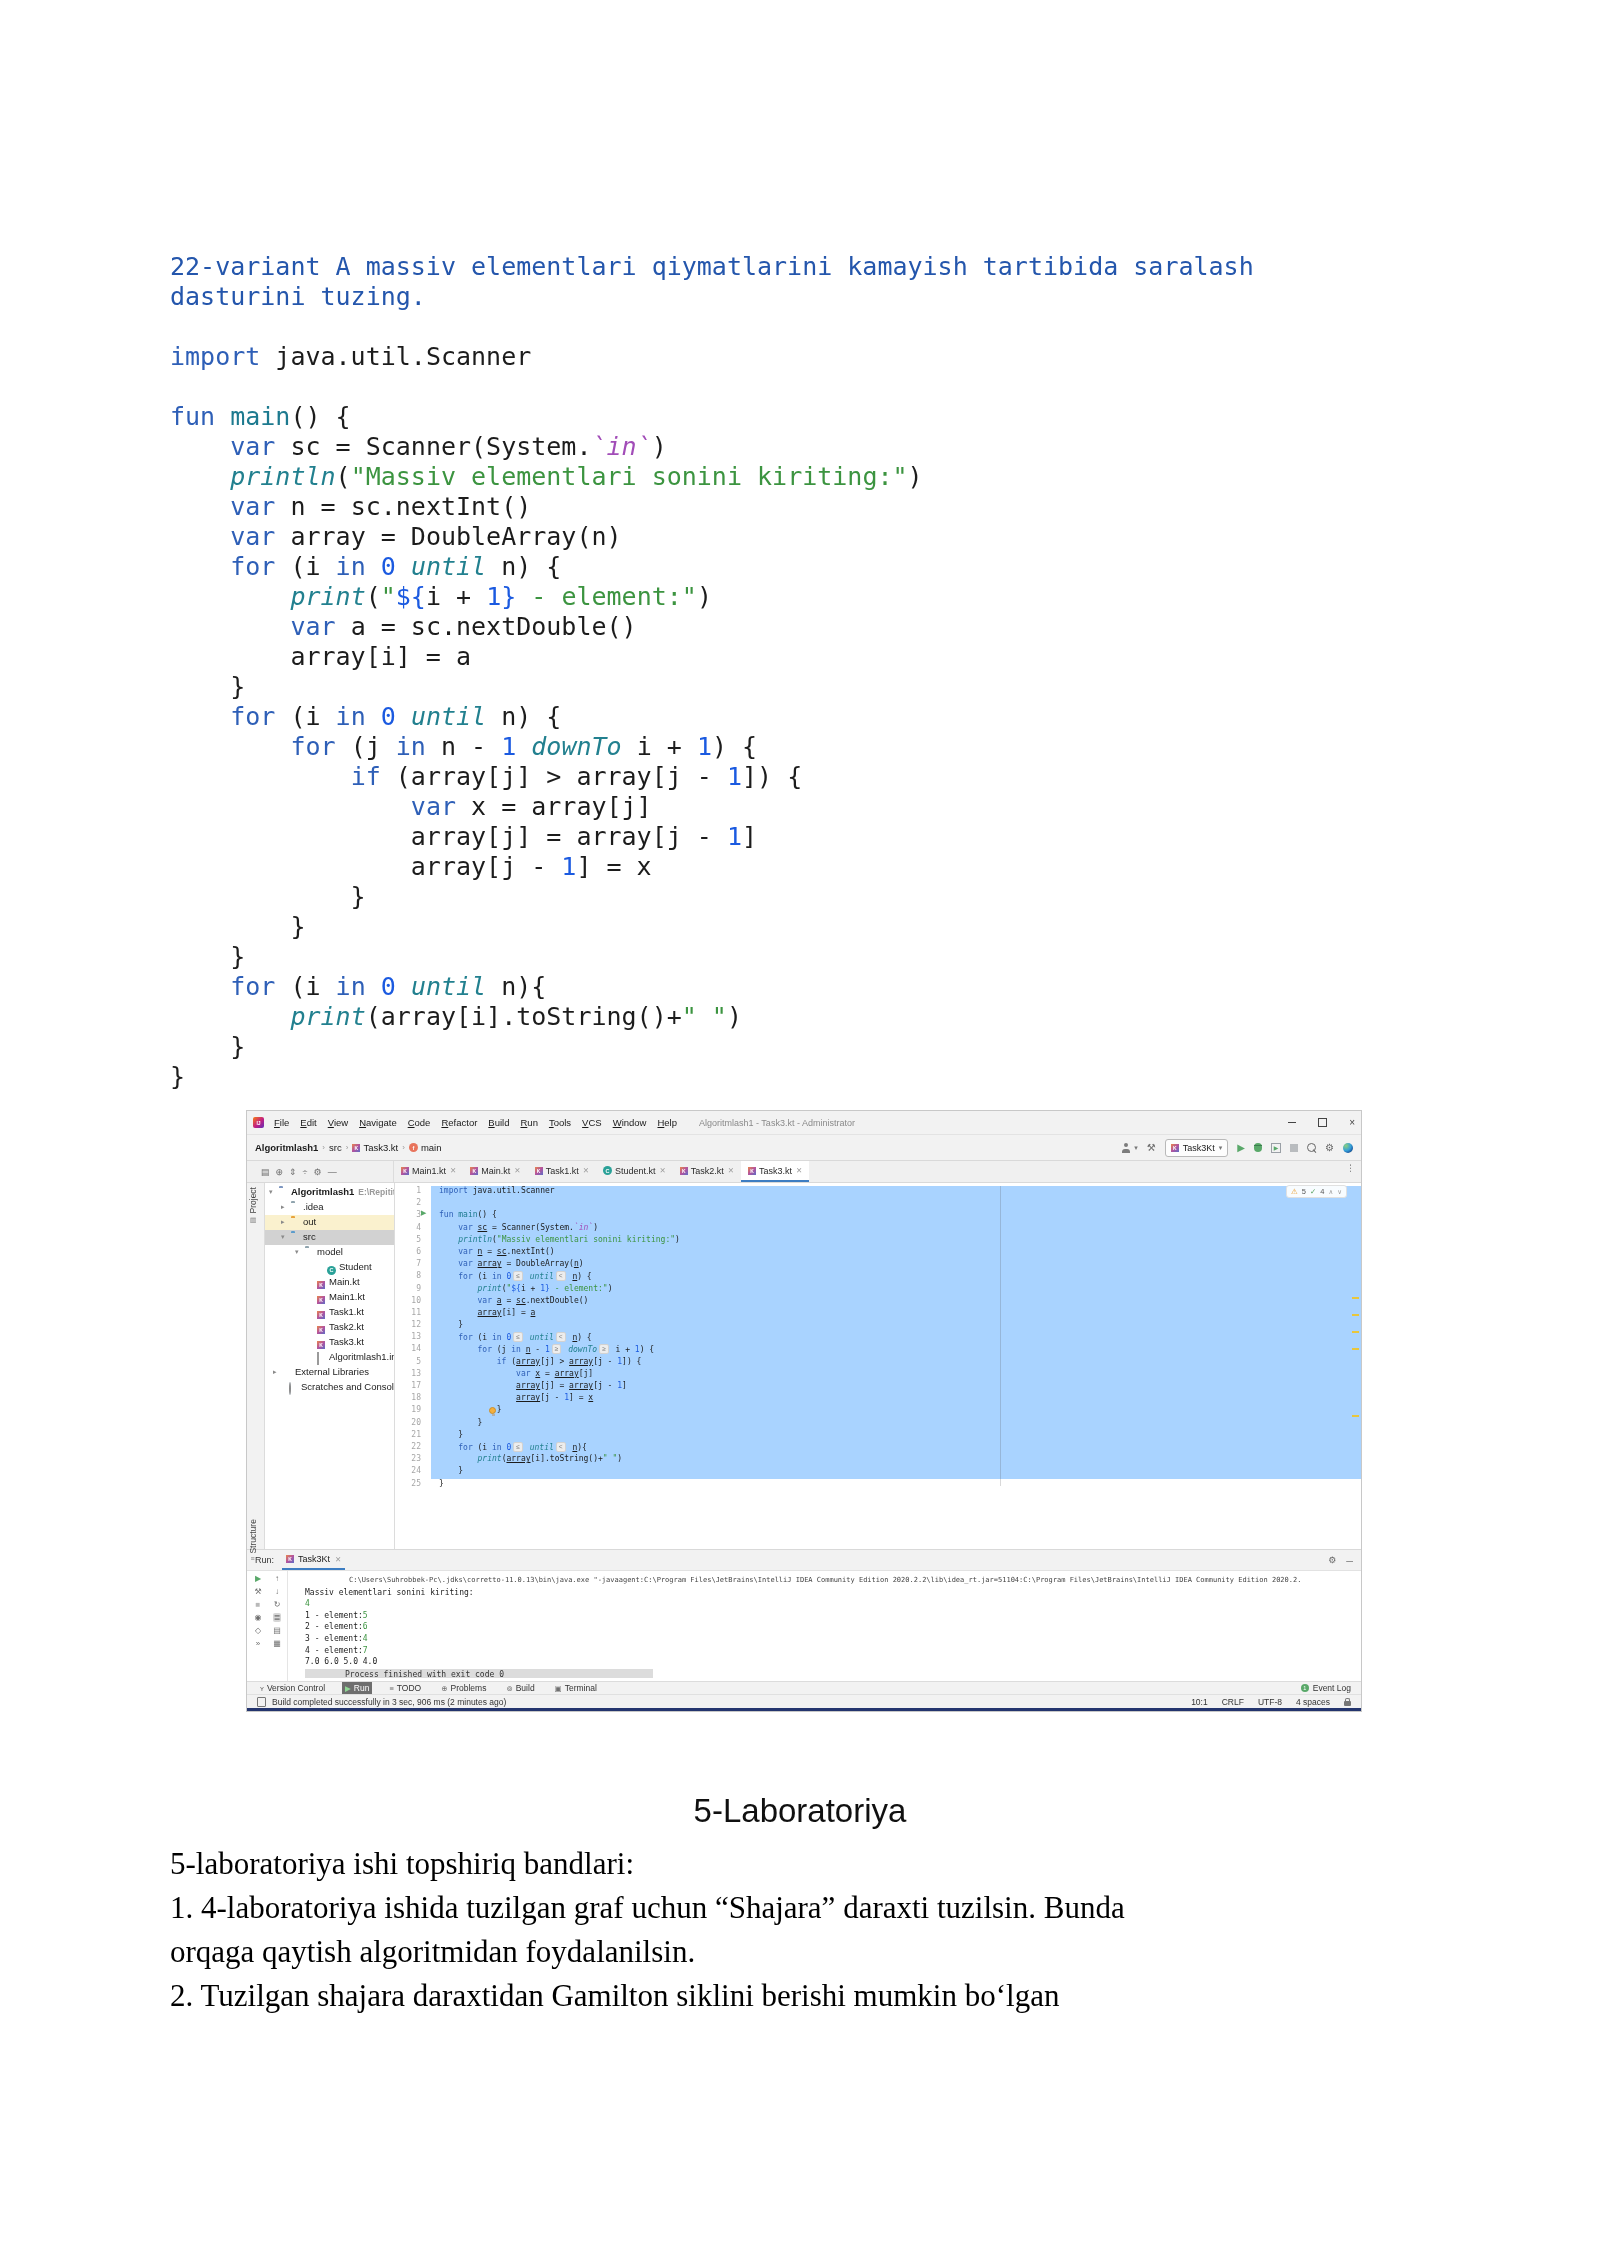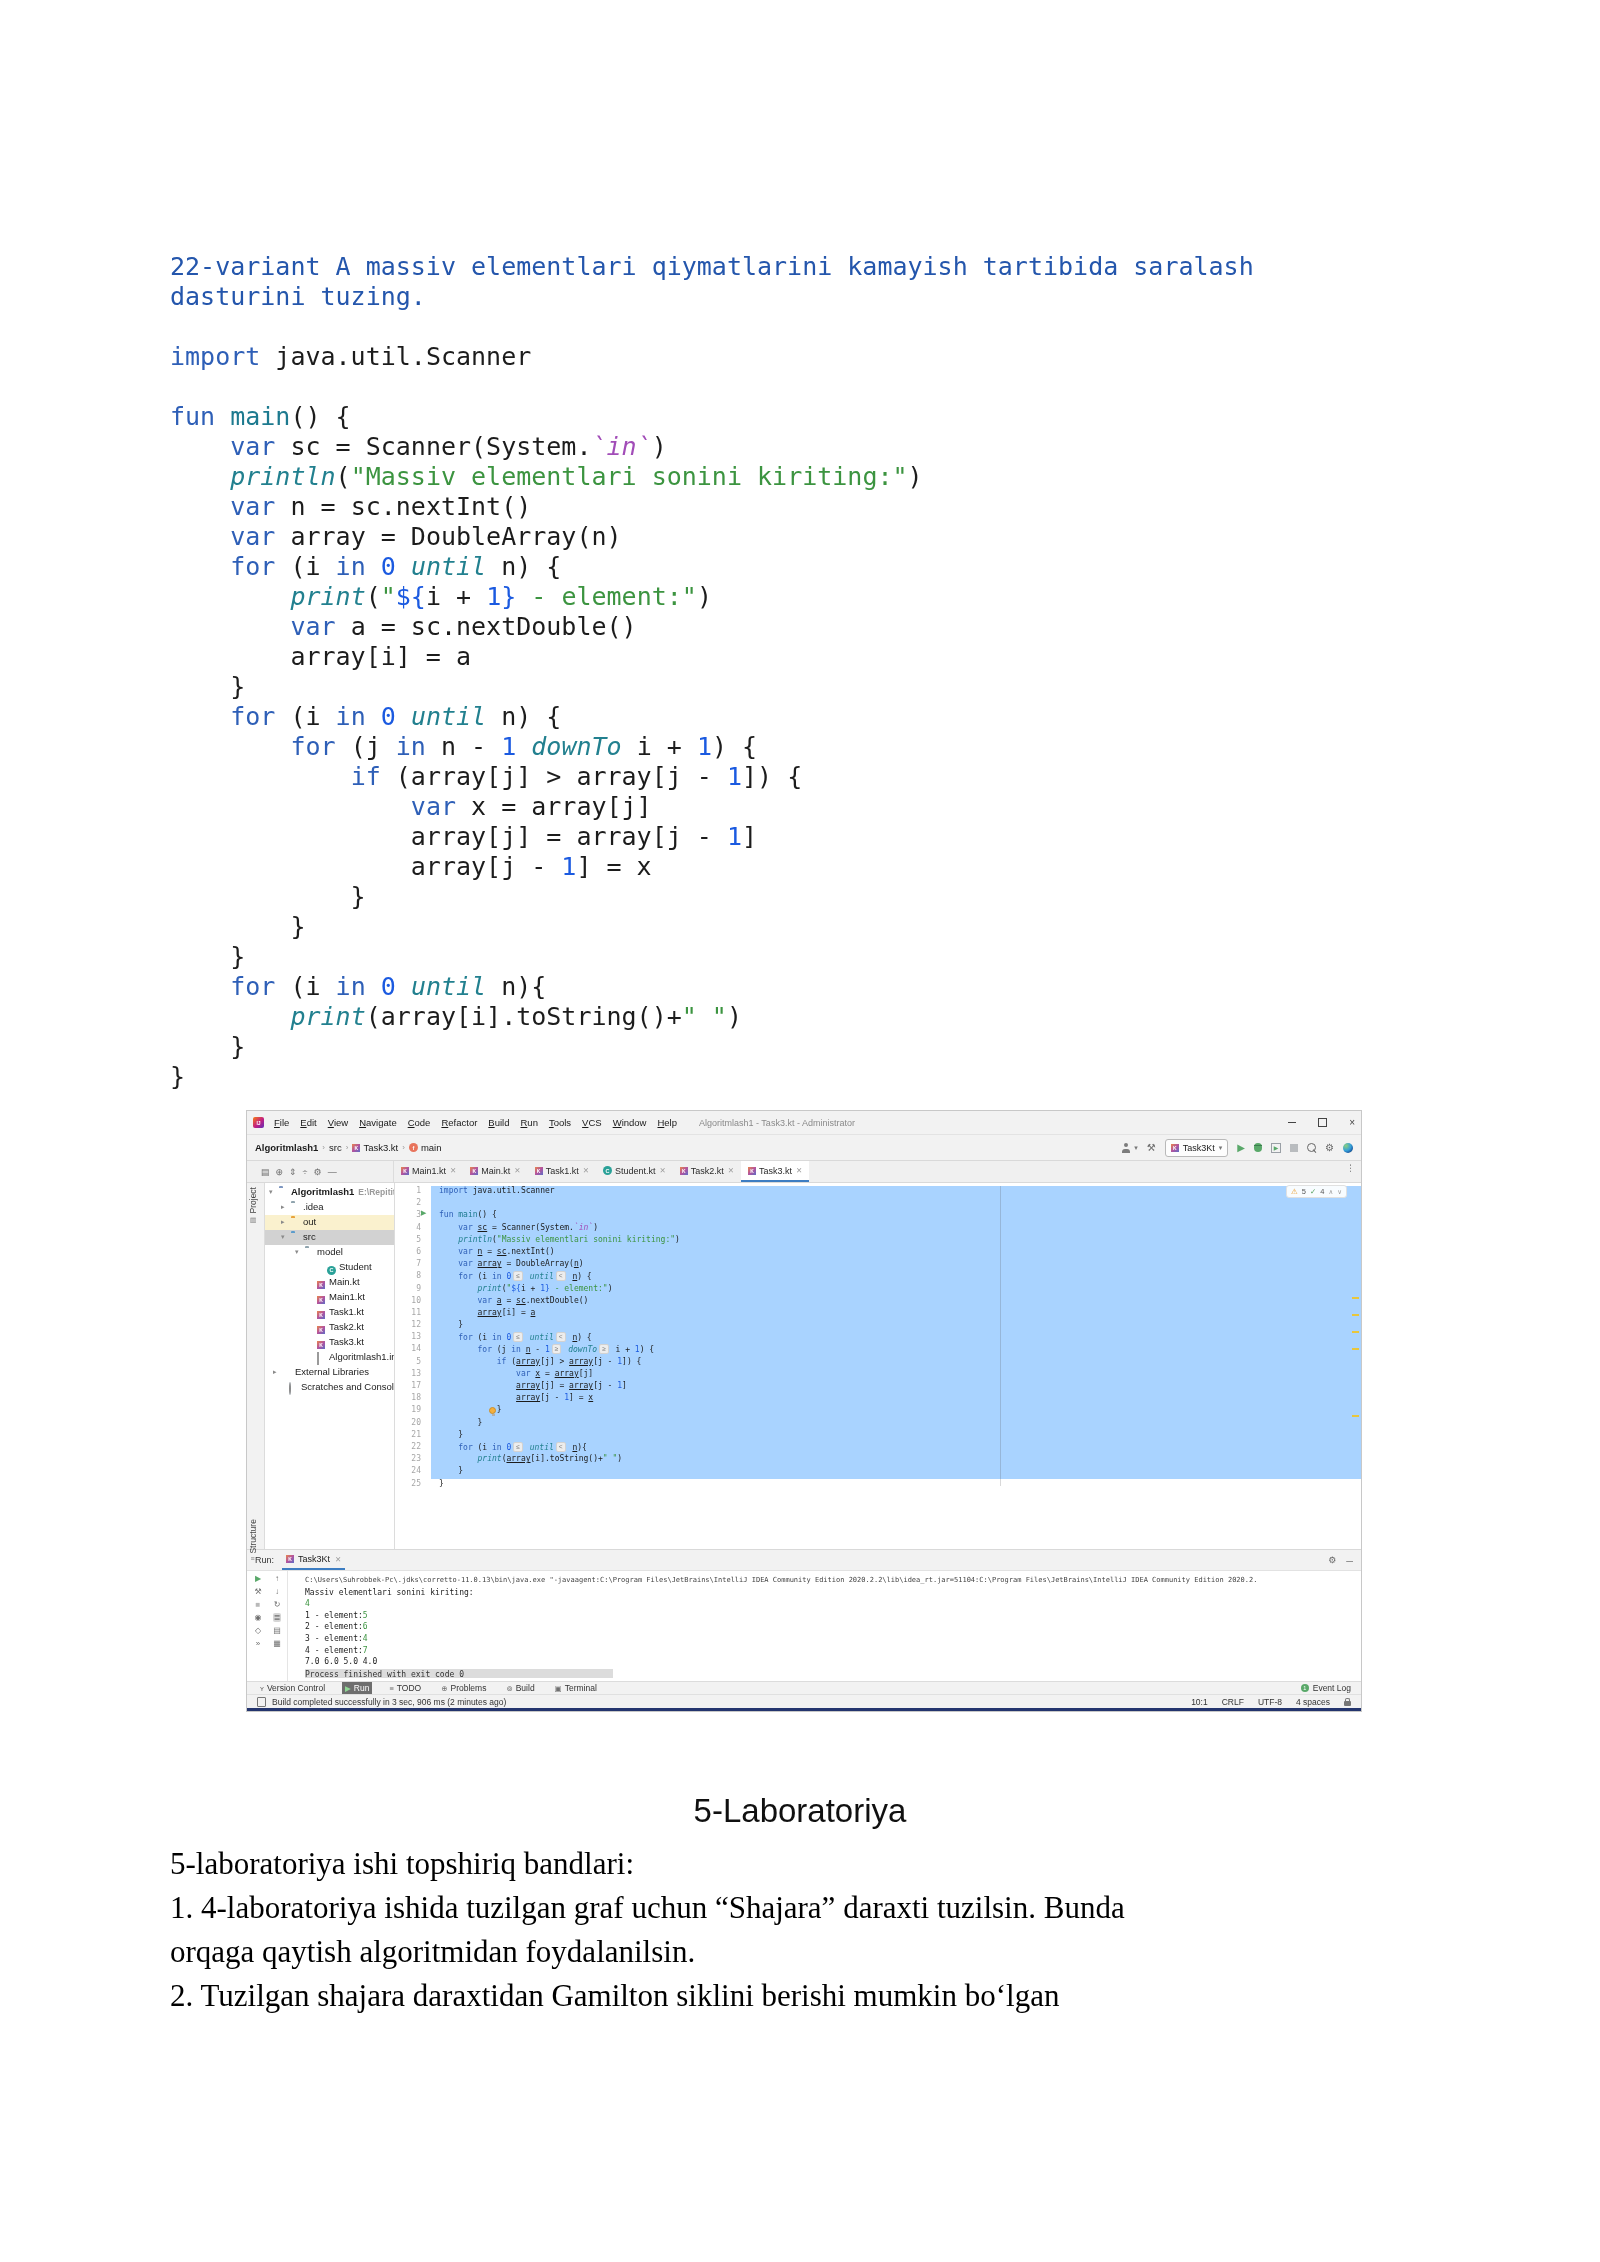--- a/index.html
+++ b/index.html
@@ -119,23 +119,23 @@
   .consolewrap{position:relative;height:110px;background:#fff;}
   .rtools{position:absolute;left:0;top:0;bottom:0;width:40px;border-right:1px solid #e5e5e5;}
   .rcol{position:absolute;top:3px;width:16px;display:flex;flex-direction:column;gap:4px;align-items:center;}
   .rcol.c1{left:3px;}
   .rcol.c2{left:22px;}
   .ric{font-size:8px;color:#6e6e6e;line-height:9px;}
   .ric.green{color:#59a869;}
   .ric.hl{background:#d6d6d6;border-radius:2px;padding:0 1px;}
   .console{position:absolute;left:40px;right:0;top:0;bottom:0;padding:3px 0 0 18px;overflow:hidden;}
   .cline{font:8px/11.6px "DejaVu Sans Mono",monospace;white-space:nowrap;color:#1c1c1c;}
-  .con-cmd{font-size:7px;color:#444;}
+  .con-cmd{font-size:7px;color:#444;margin-left:44px;}
   .con-inp{color:#3c9440;}
-  .procrow{margin-top:1px;width:308px;height:9px;overflow:hidden;background:#dcdcdc;}
+  .procrow{margin-top:1px;width:308px;height:9px;overflow:hidden;background:#dcdcdc;padding-left:40px;}
   .procrow .cline{line-height:11px;color:#333;}
 
   .btmbar{height:13px;background:#f2f2f2;border-top:1px solid #dcdcdc;display:flex;align-items:center;gap:14px;padding:0 10px;box-sizing:border-box;font-size:8.5px;color:#333;}
   .bitem{display:flex;align-items:center;gap:3px;height:100%;padding:0 3px;box-sizing:border-box;}
   .bitem.active{background:#6e6e6e;color:#fff;}
   .bico{font-size:7.5px;color:#6e6e6e;}
   .bitem.active .bico{color:#8fd694;}
   .evwrap{margin-left:auto;display:flex;align-items:center;gap:4px;}
   .evdot{width:8px;height:8px;border-radius:50%;background:#59a869;color:#fff;font-size:5.5px;display:flex;align-items:center;justify-content:center;}
   .statusbar{height:14px;background:#f2f2f2;border-top:1px solid #e0e0e0;display:flex;align-items:center;padding:0 10px;box-sizing:border-box;font-size:8.5px;color:#333;}

